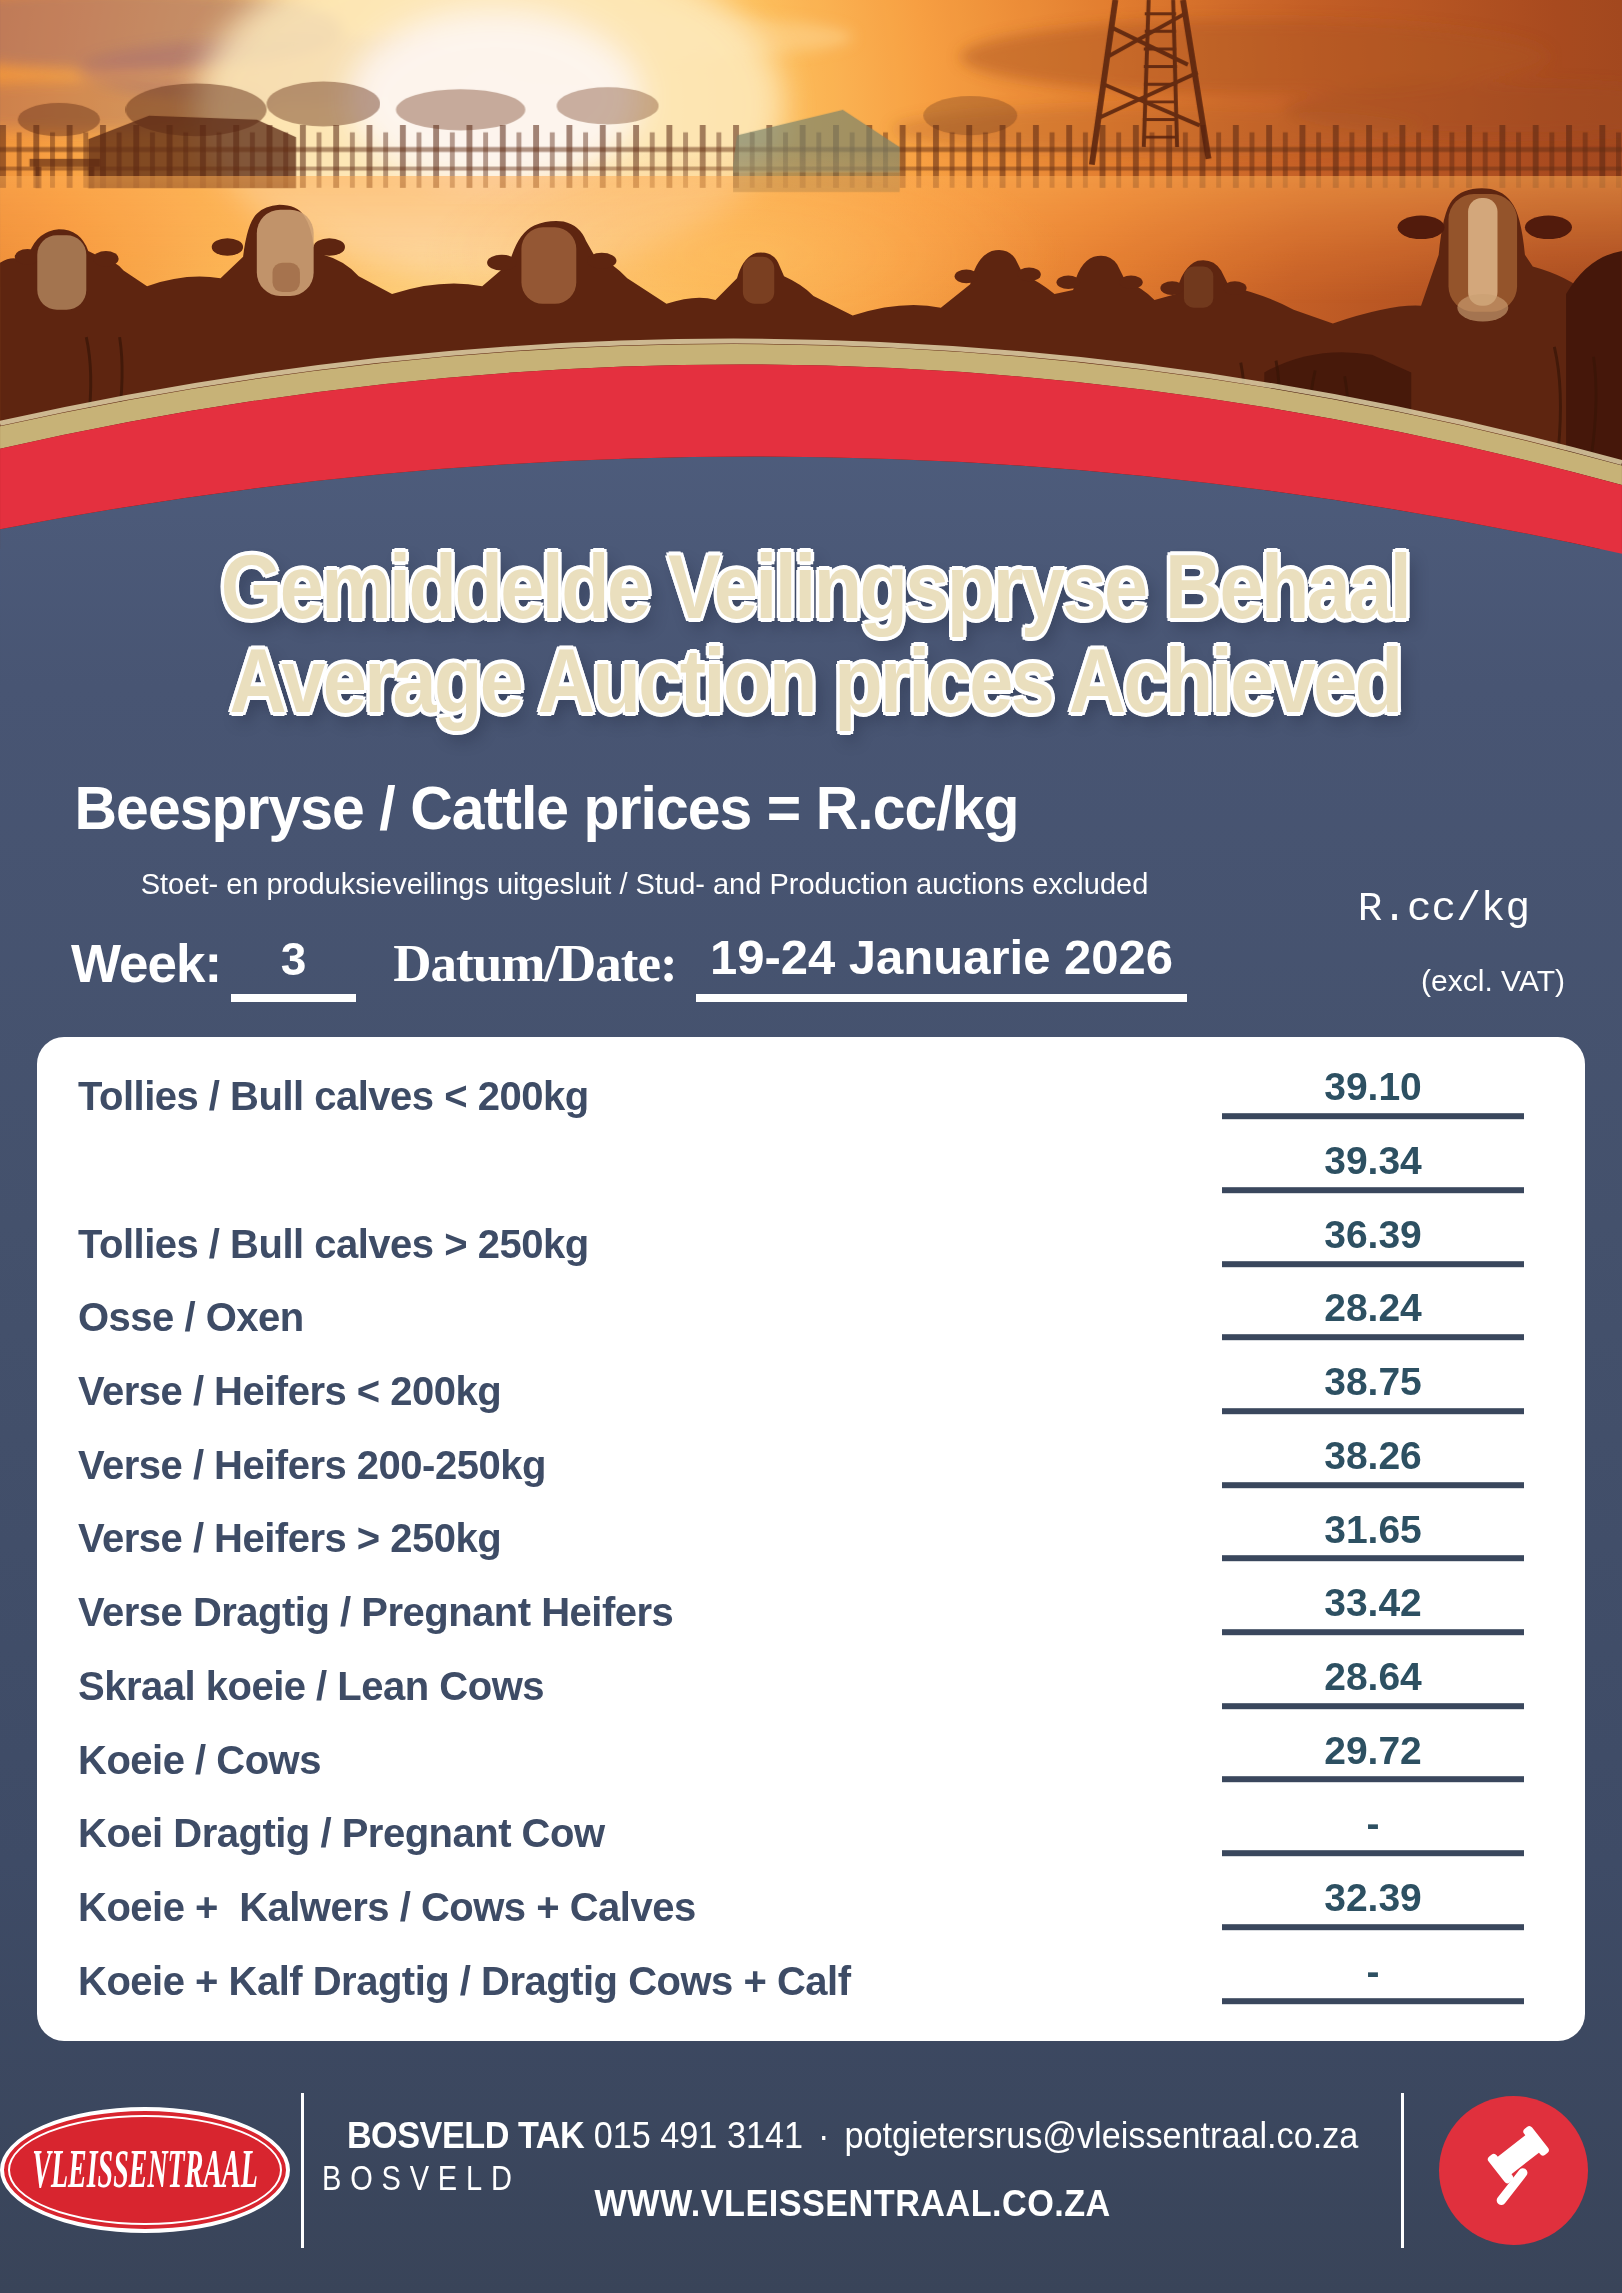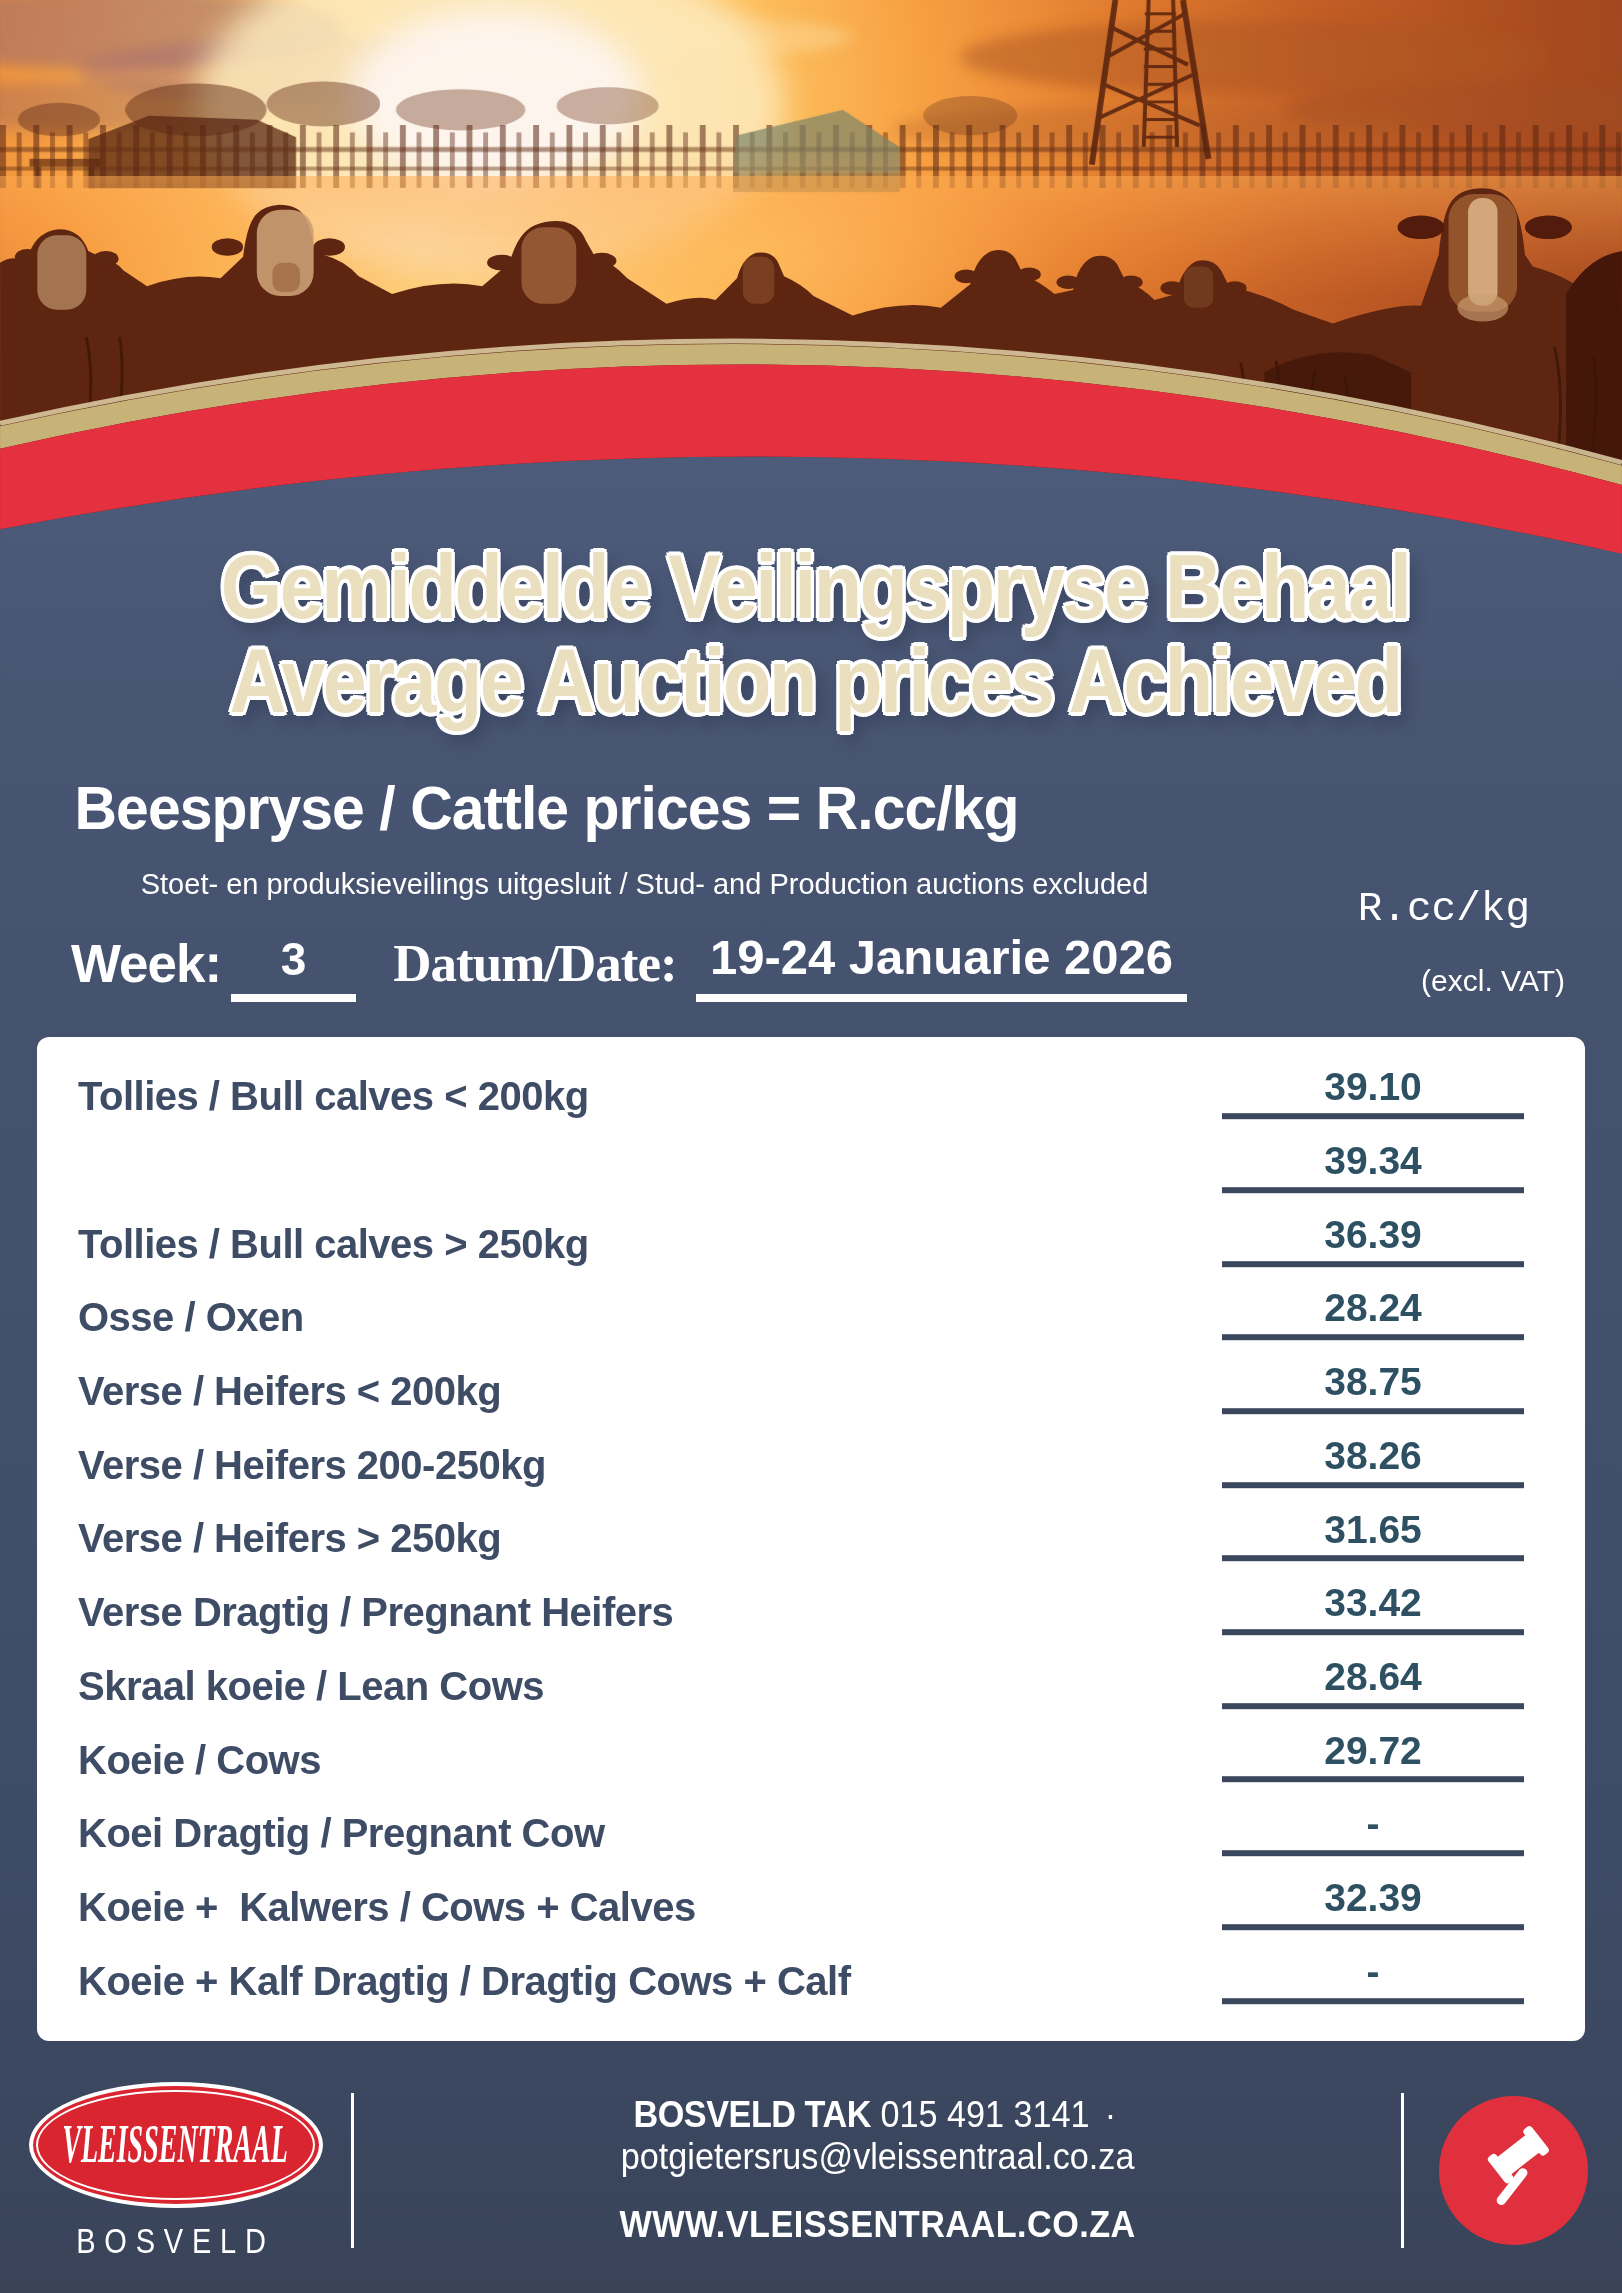--- a/index.html
+++ b/index.html
@@ -29,33 +29,33 @@
   
   .week-row{position:absolute; top:933px; left:71px; display:flex; align-items:flex-end; color:#fff; font-weight:bold;}
   .week-row > div{line-height:1; padding-bottom:11.8px;}
   .week-label,.date-label{font-size:53px; letter-spacing:-1px;}
   .week-blank{width:125px; border-bottom:8.8px solid #fff; text-align:center; font-size:46px; margin:0 15.7px 0 9.8px;}
   .date-label{margin-left:21.6px;font-family:Liberation Serif, serif;}
   .date-value{font-size:49px; border-bottom:8.8px solid #fff; padding:0 13.7px 11.8px; margin-left:19.6px;}
   
   .panel{
     position:absolute; left:37px; top:1037px; width:1548px; height:1004px;
-    background:#ffffff; border-radius:12px; box-sizing:border-box;
+    background:#ffffff; border-radius:27px; box-sizing:border-box;
     display:flex; flex-direction:column; justify-content:space-evenly; padding:17.6px 0;
   }
   .price-row{display:flex; align-items:center;}
   .price-label{margin-left:41px; font-size:40px; font-weight:bold; color:#3e4c66; letter-spacing:-0.5px; white-space:pre;}
   .price-value{
     margin-left:auto; margin-right:61px; width:302px; text-align:center;
     font-size:39px; font-weight:bold; color:#2d5062;
     border-bottom:6.9px solid #3a475d; padding-bottom:3.9px; transform:translateY(-8.8px);margin-top:9px;
   }
   
   .footer{position:absolute; left:0; top:2064px; width:1622px; height:212px; display:flex; align-items:center;}
-  .logo-wrap{width:351px; display:flex; flex-direction:column; align-items:center;}
+  .logo-wrap{width:301px; display:flex; flex-direction:row; align-items:center;gap:32px;}
   .logo-oval{
     width:286px; height:118px; background:#d8252f; border:4.9px solid #fff; border-radius:50%;
     display:flex; align-items:center; justify-content:center; position:relative;
   }
   .logo-oval::before{content:""; position:absolute; inset:3.9px; border:2px solid #fff; border-radius:50%;}
   .logo-text{
     font-family:"Liberation Serif",serif; font-style:italic; font-weight:bold; font-size:35px;
     color:#fff; transform:scaleY(1.55) scaleX(0.8); white-space:nowrap;
   }
   .logo-sub{margin-top:17.6px; font-size:29px; color:#fff; letter-spacing:8.8px; transform:scaleY(1.2); font-weight:400;}

